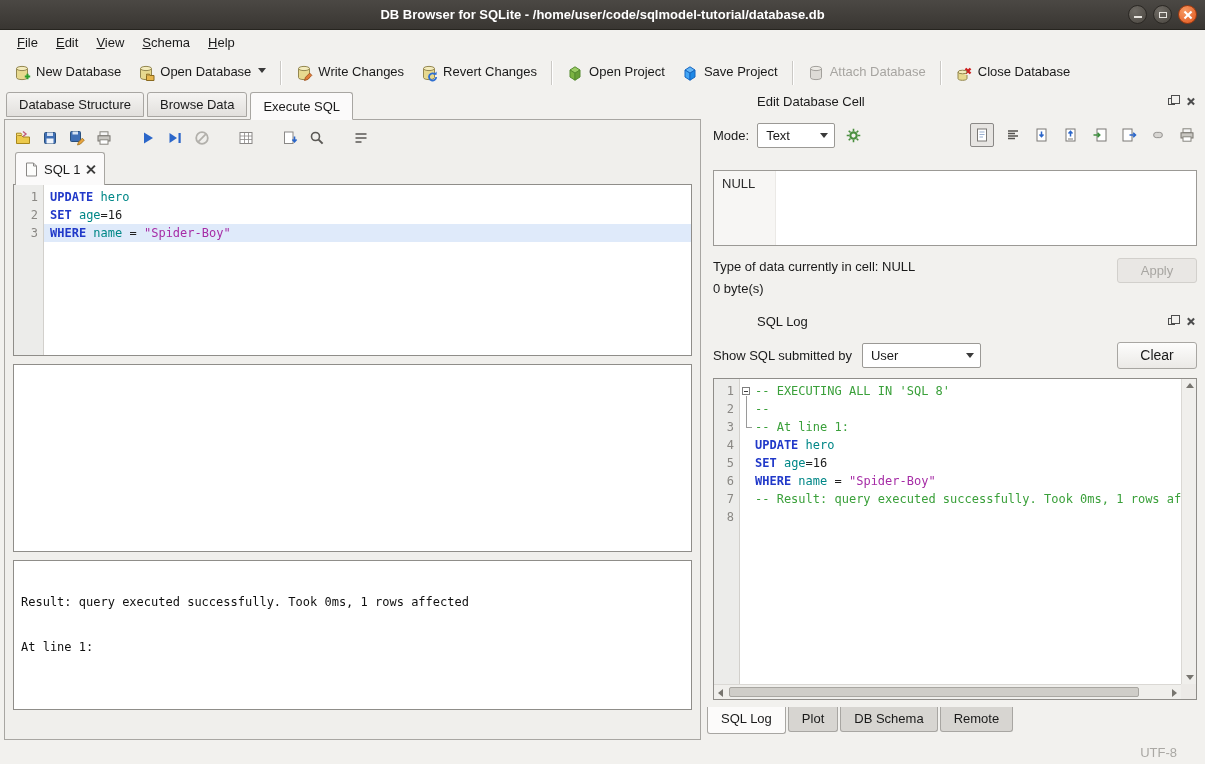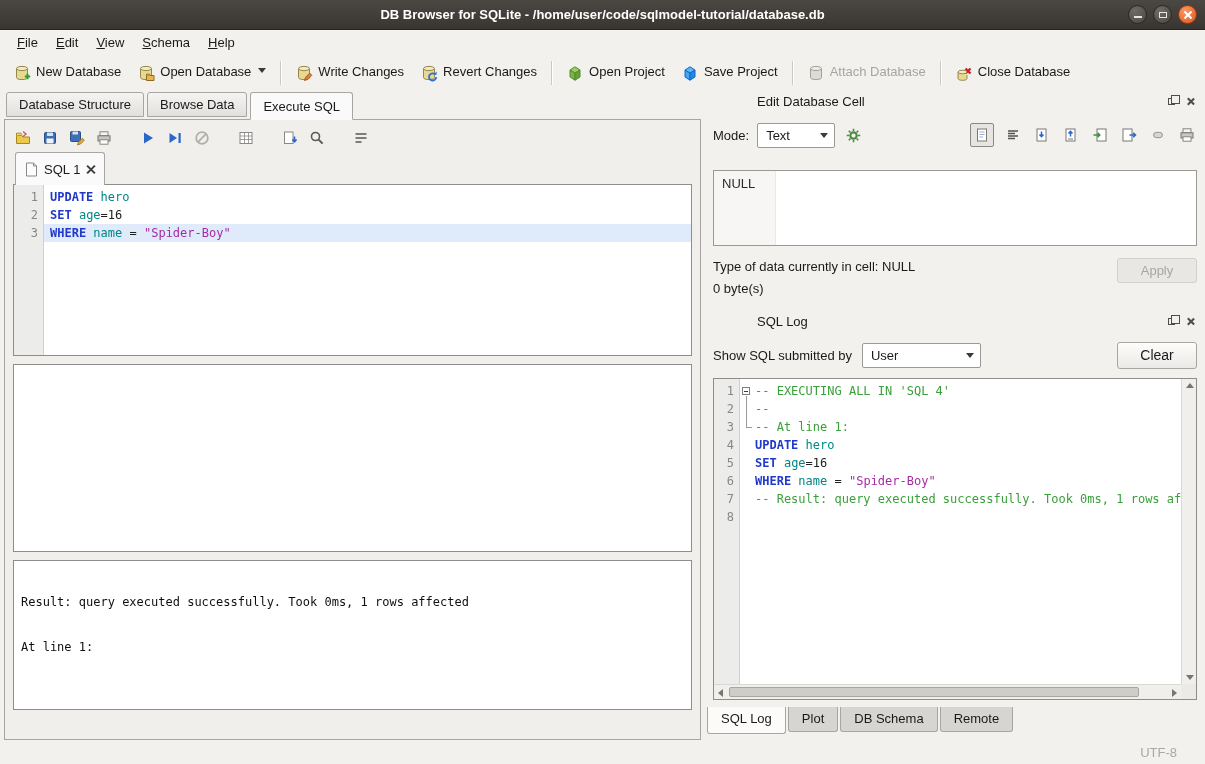--- a/index.html
+++ b/index.html
@@ -486,21 +486,21 @@
         <div>5</div>
         <div>6</div>
         <div>7</div>
         <div>8</div>
       </div>
       <div class="log-content">
         <div class="log-line">
             <span class="fold fold-start">
               <span class="fold-box"></span>
             </span>
-            <span class="log-text"><span class="cm">-- EXECUTING ALL IN 'SQL 4'</span></span>
+            <span class="log-text"><span class="cm">-- EXECUTING ALL IN 'SQL 8'</span></span>
           </div>
         <div class="log-line">
             <span class="fold fold-mid"></span>
             <span class="log-text"><span class="cm">--</span></span>
           </div>
         <div class="log-line">
             <span class="fold fold-end"></span>
             <span class="log-text"><span class="cm">-- At line 1:</span></span>
           </div>
         <div class="log-line">

